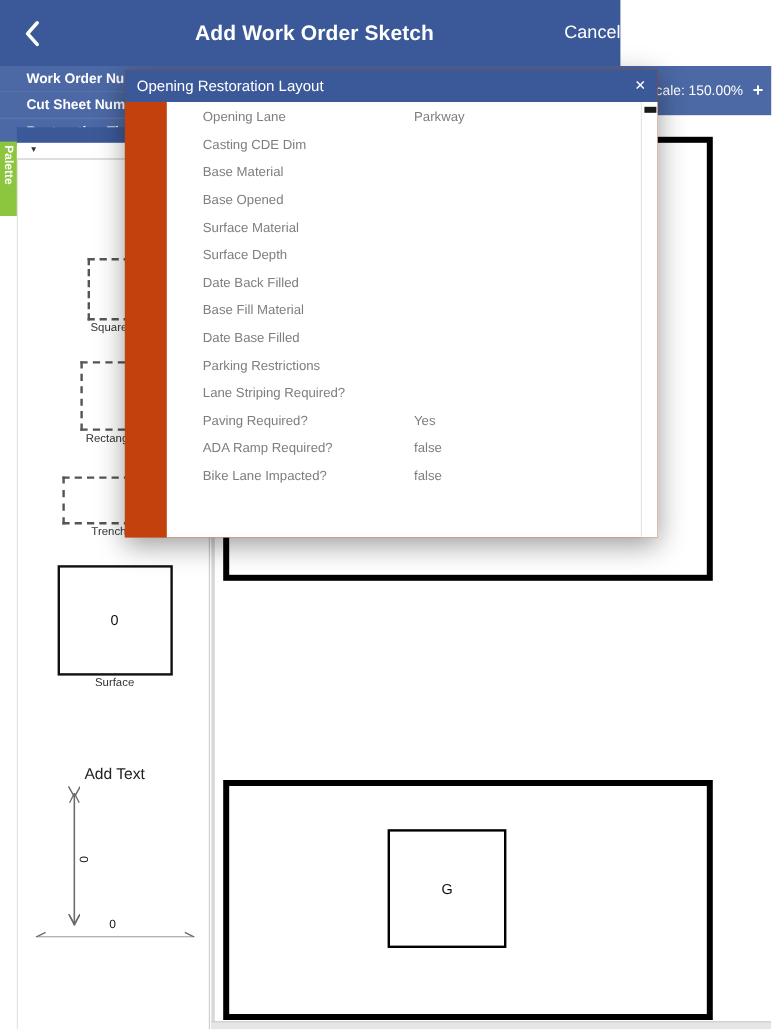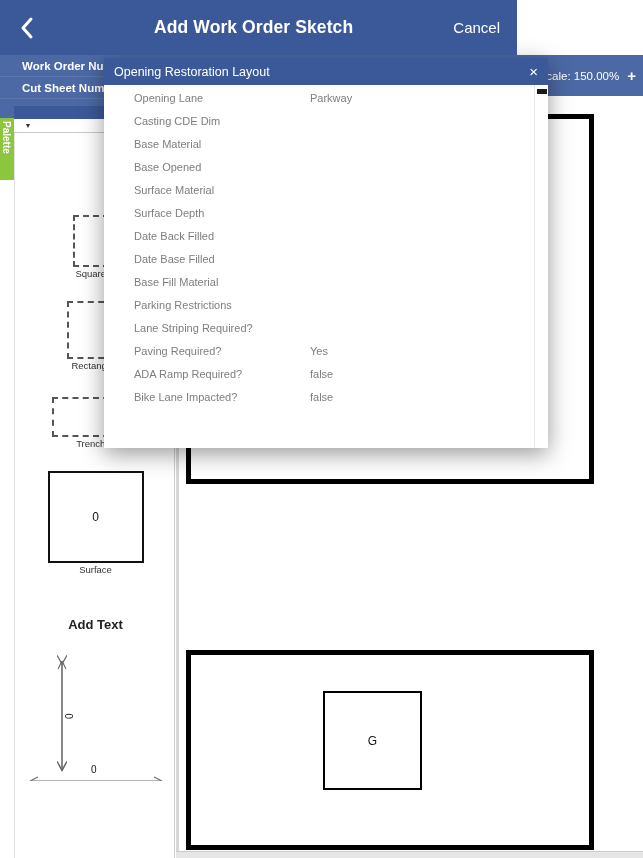--- a/index.html
+++ b/index.html
@@ -39,21 +39,21 @@
     flex: 1;
     text-align: center;
     color: #ffffff;
     font-size: 17.5px;
     font-weight: bold;
     letter-spacing: 0.1px;
   }
   .cancel-btn {
     color: #ffffff;
     font-size: 15px;
-    padding-right: 17px;
+    padding-right: 0;
     cursor: pointer;
     white-space: nowrap;
   }
 
   
   .scalebar {
     position: absolute;
     left: 0; top: 55px;
     width: 643px; height: 41px;
     background: #4c69a5;
@@ -301,20 +301,21 @@
     cursor: pointer;
     color: #ffffff;
     padding: 0 2px;
   }
   .modal-body {
     flex: 1;
     position: relative;
     overflow: hidden;
     background: #ffffff;
     padding-right: 14px;
+    margin-left: 35px;
   }
   .modal-list {
     position: absolute;
     left: 0;
     top: -22px;
     right: 14px;
   }
   .modal-row {
     display: flex;
     height: 23px;
@@ -388,21 +389,21 @@
       <div class="tool-label">Trench R</div>
     </div>
 
     <div class="tool" style="top:338px;">
       <div class="building-box">
         <span>0</span>
       </div>
       <div class="tool-label">Surface</div>
     </div>
 
-    <div class="tool addtext-tool" style="top:484px;font-weight:bold;">
+    <div class="tool addtext-tool" style="top:504px;">
       <span>Add Text</span>
     </div>
 
     <div class="dim-tool" style="top:508px;">
       <svg width="161" height="140" viewBox="0 0 161 140">
         <defs>
           <marker id="ah" markerWidth="9" markerHeight="9" refX="7" refY="4.5" orient="auto">
             <path d="M0,0 L8,4.5 L0,9" fill="none" stroke="#6b6b6b" stroke-width="1.1"></path>
           </marker>
         </defs>
@@ -475,25 +476,25 @@
           </div>
           <div class="modal-row">
             <span class="f-label">Surface Depth</span>
             <span class="f-value"></span>
           </div>
           <div class="modal-row">
             <span class="f-label">Date Back Filled</span>
             <span class="f-value"></span>
           </div>
           <div class="modal-row">
+            <span class="f-label">Base Fill Material</span>
+            <span class="f-value"></span>
+          </div>
+          <div class="modal-row">
             <span class="f-label">Date Base Filled</span>
-            <span class="f-value"></span>
-          </div>
-          <div class="modal-row">
-            <span class="f-label">Base Fill Material</span>
             <span class="f-value"></span>
           </div>
           <div class="modal-row">
             <span class="f-label">Parking Restrictions</span>
             <span class="f-value"></span>
           </div>
           <div class="modal-row">
             <span class="f-label">Lane Striping Required?</span>
             <span class="f-value"></span>
           </div>

